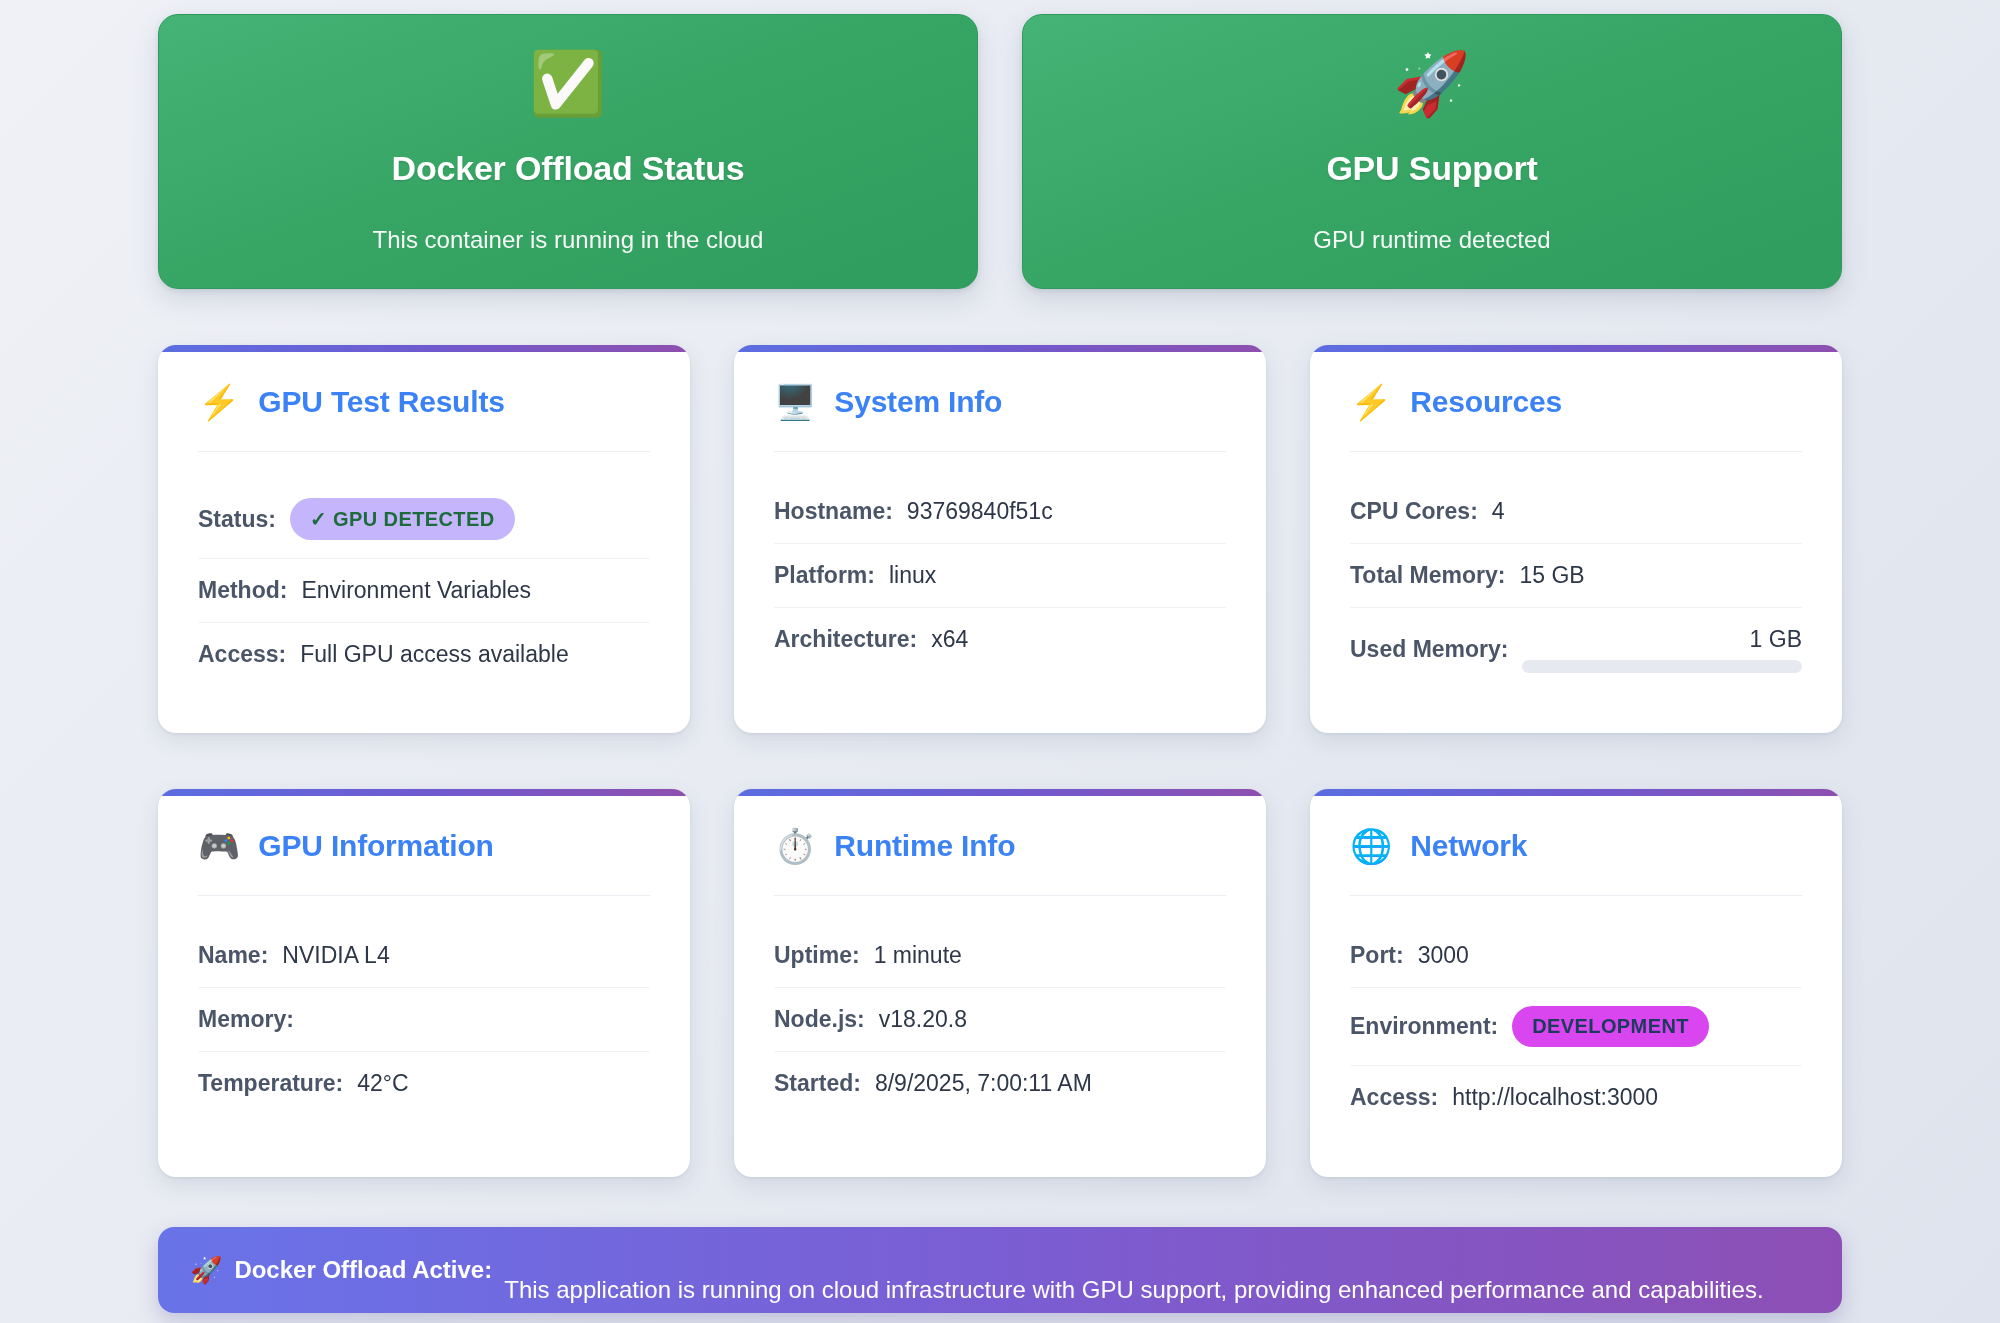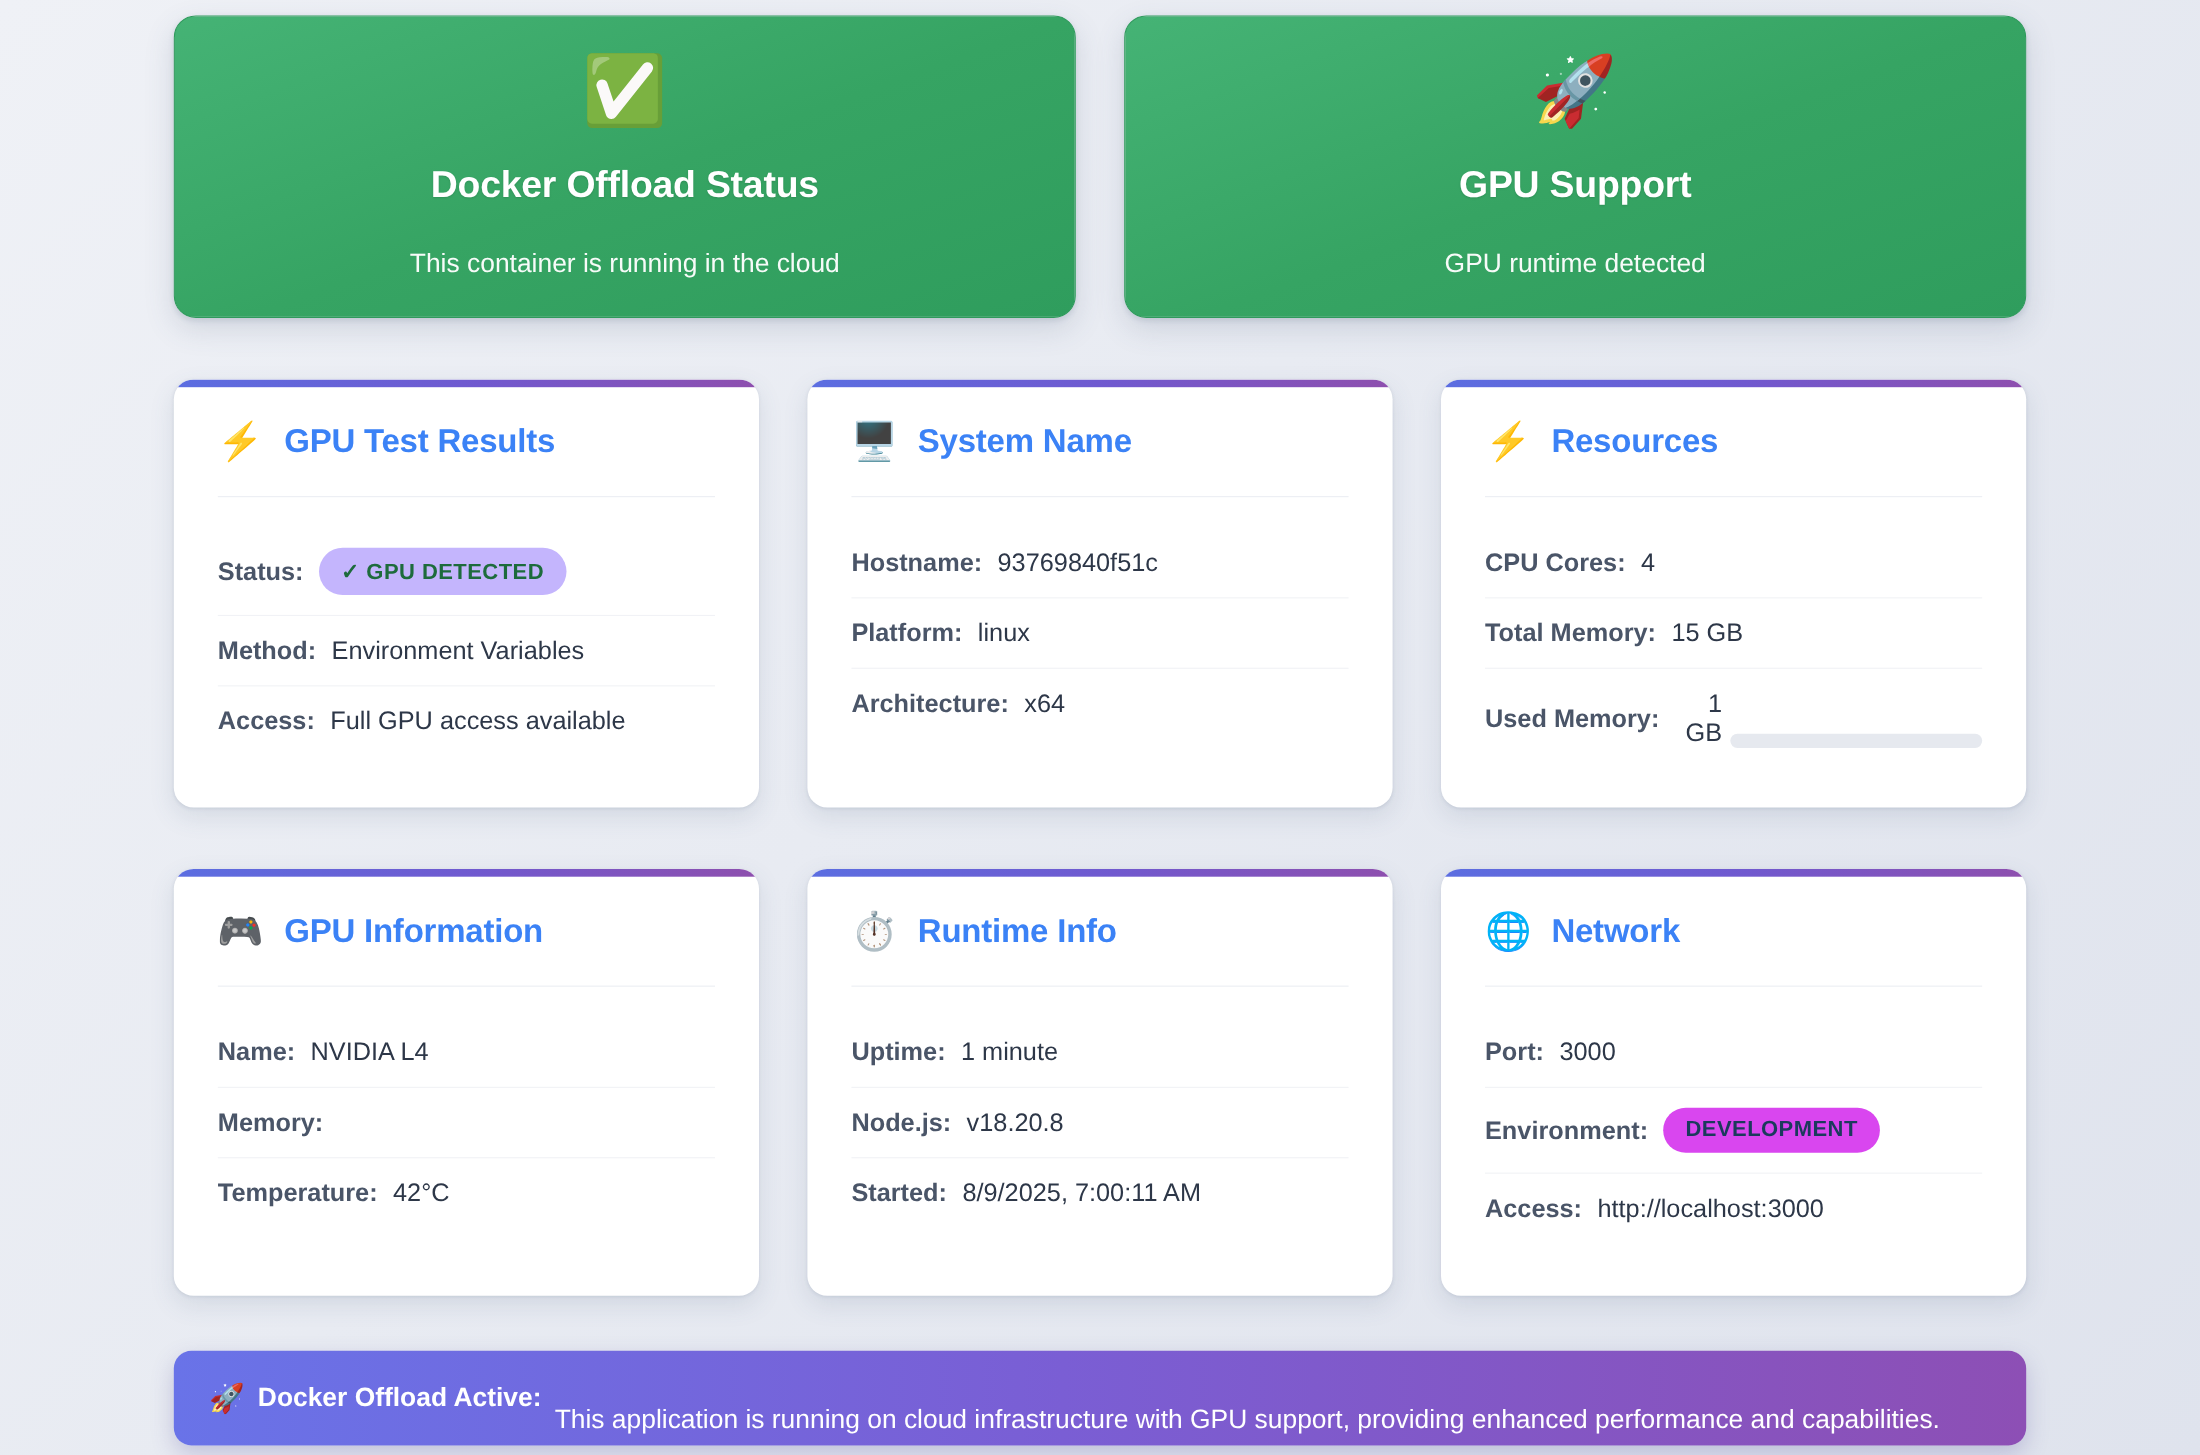--- a/index.html
+++ b/index.html
@@ -122,20 +122,21 @@
     white-space: nowrap;
   }
   .row-value {
     font-size: 23px;
     color: #2d3748;
     text-align: right;
     font-weight: normal;
   }
   .row-value-wrap {
     display: flex;
+    flex-direction: column;
     align-items: flex-end;
     flex: 1;
     gap: 7px;
   }
 
   .badge {
     display: inline-flex;
     align-items: center;
     gap: 8px;
     border-radius: 999px;
@@ -219,21 +220,21 @@
       </div>
       <div class="row">
         <span class="row-label">Access:</span>
         <span class="row-value">Full GPU access available</span>
       </div>
     </div>
 
     <div class="card">
       <div class="card-head">
         <span class="card-emoji">🖥️</span>
-        <span class="card-title">System Name</span>
+        <span class="card-title">System Info</span>
       </div>
       <div class="row">
         <span class="row-label">Hostname:</span>
         <span class="row-value">93769840f51c</span>
       </div>
       <div class="row">
         <span class="row-label">Platform:</span>
         <span class="row-value">linux</span>
       </div>
       <div class="row">

